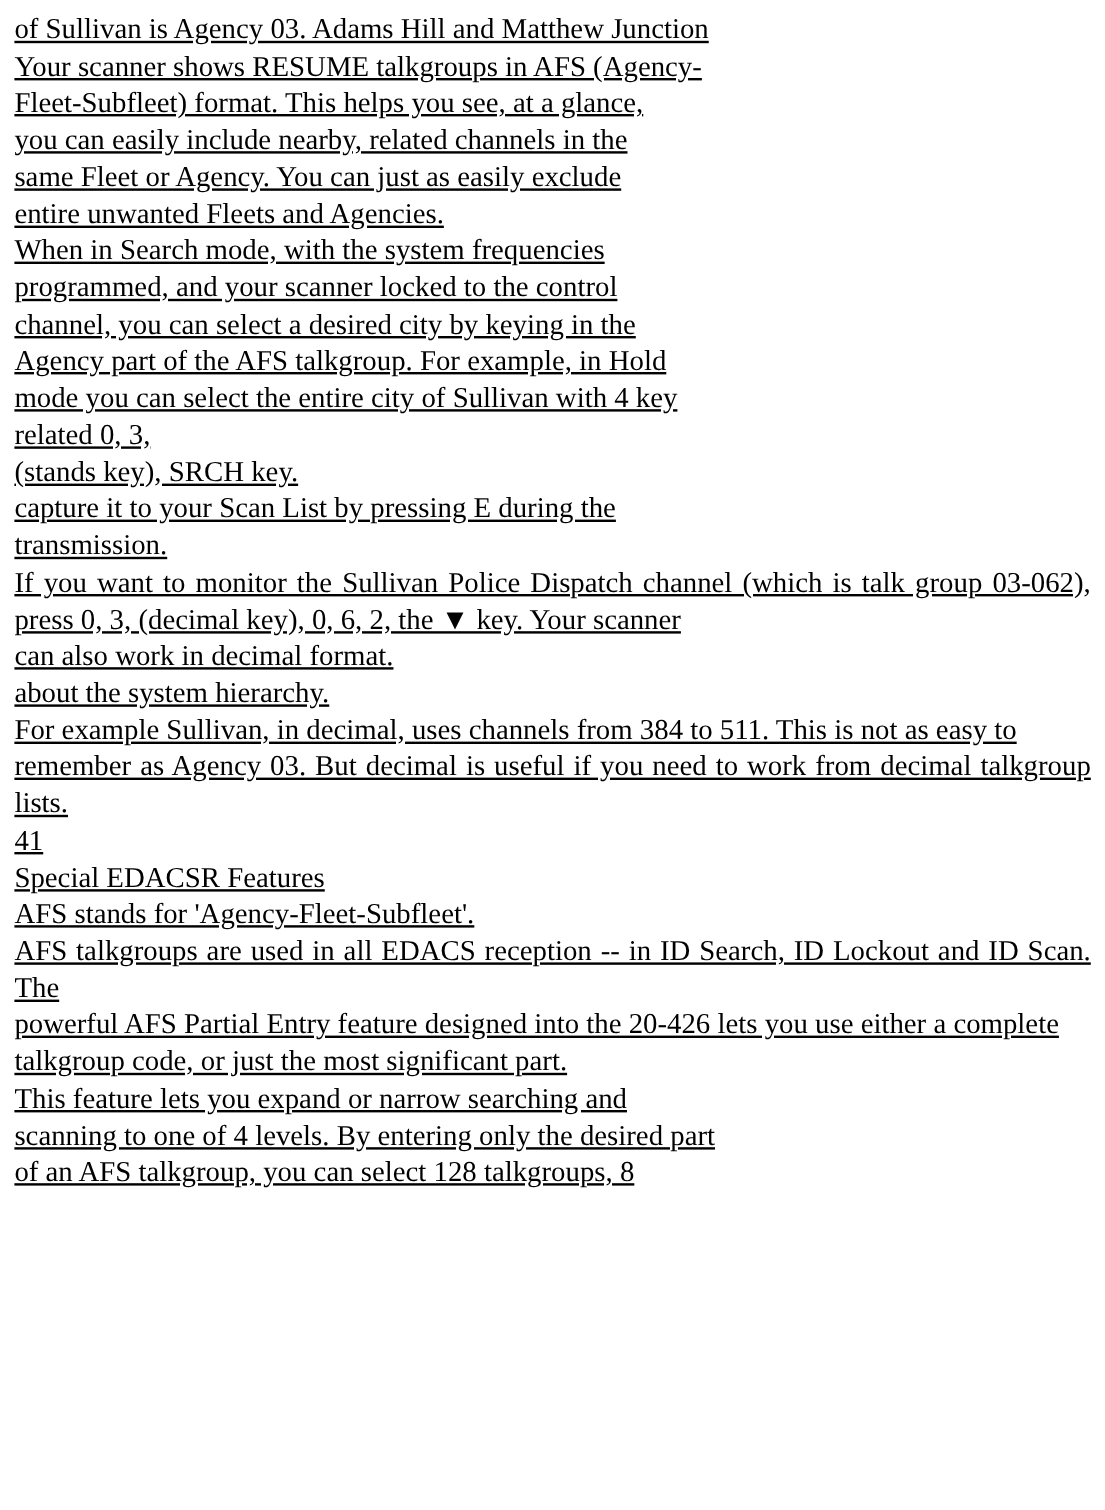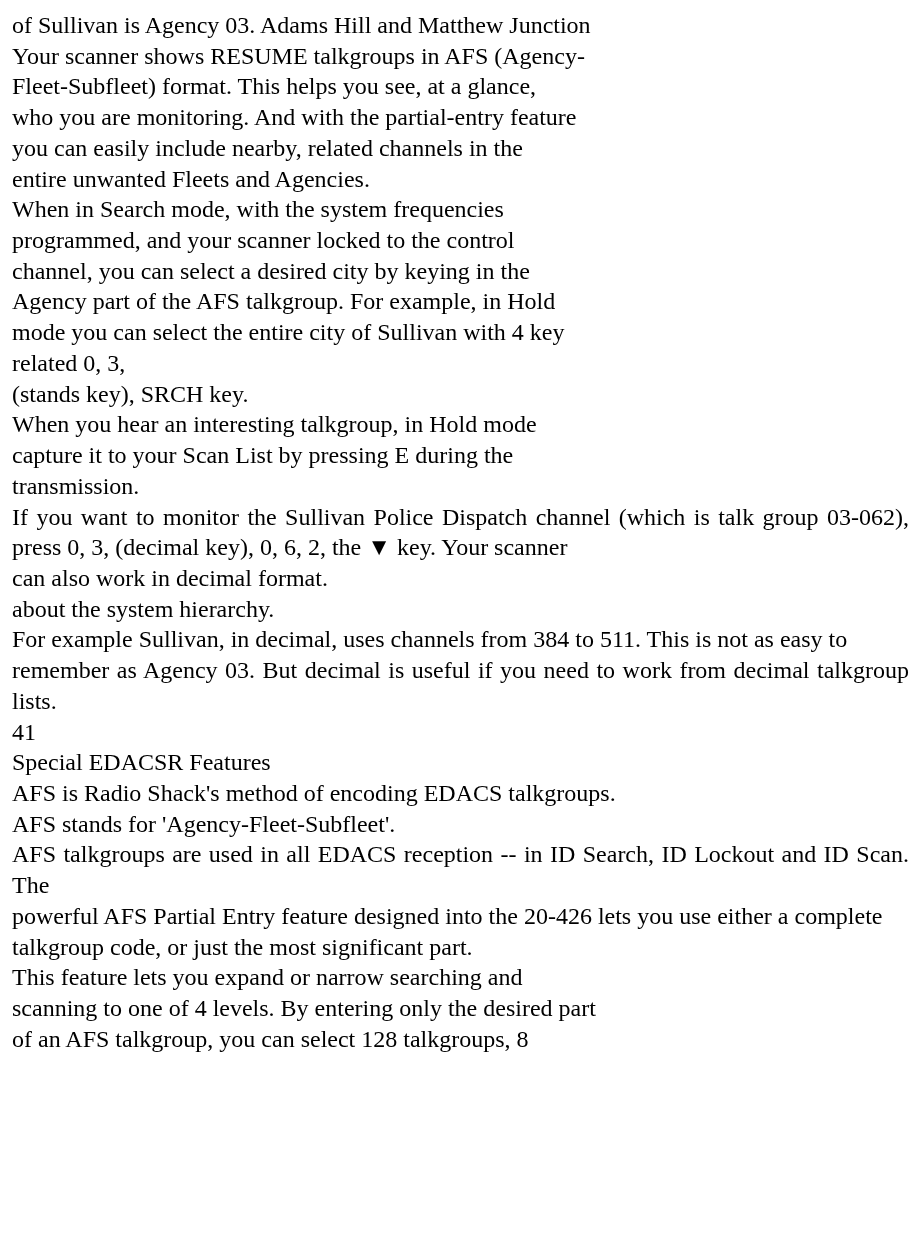--- a/index.html
+++ b/index.html
@@ -9,51 +9,50 @@
       font-size: 24px;
       line-height: 1.28;
       color: #000;
       width: 921px;
       box-sizing: border-box;
       text-align: justify;
       text-justify: inter-word;
     }
     .para {
       margin: 0 0 0 0;
+      text-decoration: underline;
     }
     .lalign { text-align: left; }
   </style>
 </head>
 <body>
 
 <div id="doc">
     <div class="para lalign">of Sullivan is Agency 03. Adams Hill and Matthew Junction</div>
     <div class="para lalign">Your scanner shows RESUME talkgroups in AFS (Agency-</div>
     <div class="para lalign">Fleet-Subfleet) format. This helps you see, at a glance,</div>
-    <div class="para lalign">who you are monitoring. And with the partial-entry feature</div>
     <div class="para lalign">you can easily include nearby, related channels in the</div>
+    <div class="para lalign">same Fleet or Agency. You can just as easily exclude</div>
     <div class="para lalign">entire unwanted Fleets and Agencies.</div>
     <div class="para lalign">When in Search mode, with the system frequencies</div>
     <div class="para lalign">programmed, and your scanner locked to the control</div>
     <div class="para lalign">channel, you can select a desired city by keying in the</div>
     <div class="para lalign">Agency part of the AFS talkgroup. For example, in Hold</div>
     <div class="para lalign">mode you can select the entire city of Sullivan with 4 key</div>
     <div class="para lalign">related 0, 3,</div>
     <div class="para lalign">(stands key), SRCH key.</div>
-    <div class="para lalign">When you hear an interesting talkgroup, in Hold mode</div>
     <div class="para lalign">capture it to your Scan List by pressing E during the</div>
     <div class="para lalign">transmission.</div>
     <div class="para">If you want to monitor the Sullivan Police Dispatch channel  (which is talk group 03-062), press 0, 3, (decimal key), 0, 6, 2, the ▼  key. Your scanner</div>
     <div class="para lalign">can also work in decimal format.</div>
     <div class="para lalign">about the system hierarchy.</div>
     <div class="para">For example Sullivan, in decimal, uses channels from 384 to 511. This is not as easy to</div>
     <div class="para">remember as Agency 03. But decimal is useful if you need to work from decimal talkgroup lists.</div>
     <div class="para lalign">41</div>
     <div class="para lalign">Special EDACSR Features</div>
-    <div class="para lalign">AFS is Radio Shack's method of encoding EDACS talkgroups.</div>
     <div class="para lalign">AFS stands for 'Agency-Fleet-Subfleet'.</div>
     <div class="para">AFS talkgroups are used in all EDACS reception -- in ID Search, ID Lockout and ID Scan. The</div>
     <div class="para">powerful AFS Partial Entry feature designed into the 20-426 lets you use either a complete</div>
     <div class="para lalign">talkgroup code, or just the most significant part.</div>
     <div class="para lalign">This feature lets you expand or narrow searching and</div>
     <div class="para lalign">scanning to one of 4 levels. By entering only the desired part</div>
     <div class="para lalign">of an AFS talkgroup, you can select 128 talkgroups, 8</div>
   </div>
 
 </body></html>

